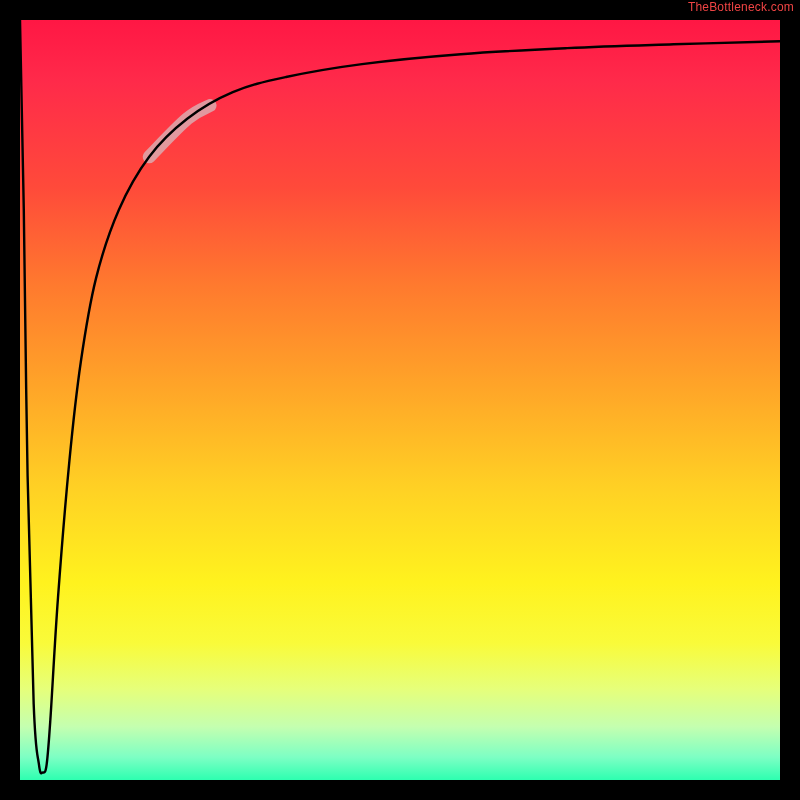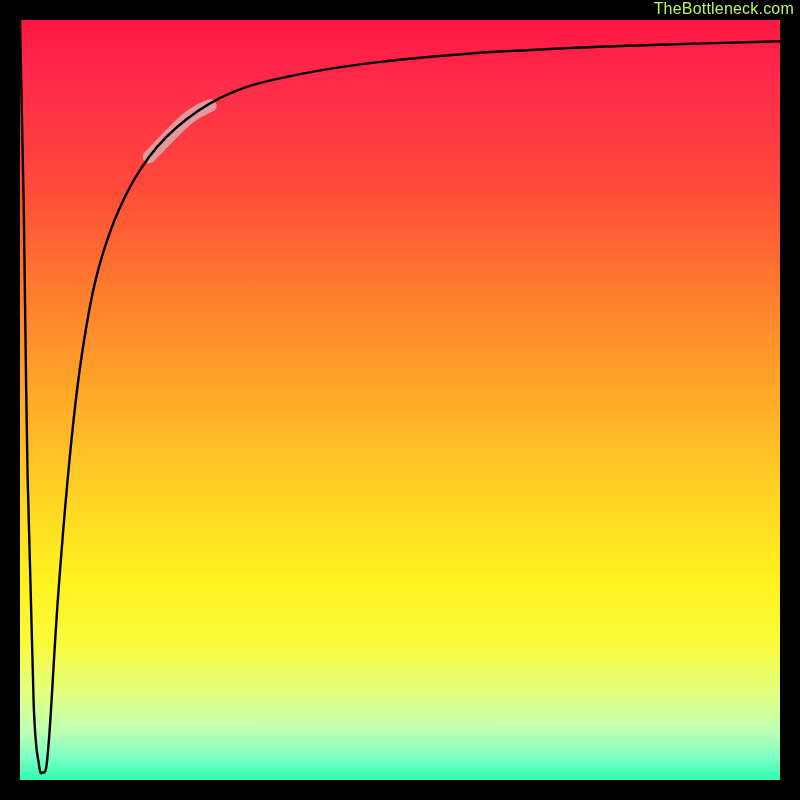--- a/index.html
+++ b/index.html
@@ -46,22 +46,22 @@
   svg.curve {
     position: absolute;
     inset: 0;
     width: 100%;
     height: 100%;
   }
   .attribution {
     position: absolute;
     top: 0;
     right: 6px;
-    color: #bef264;
-    font-size: 16px;
+    color: #ef4444;
+    font-size: 12px;
     letter-spacing: 0.2px;
     user-select: none;
   }
 </style>
 </head>
 <body>
 
 <div class="chart-wrap">
   <div class="attribution">TheBottleneck.com</div>
 

